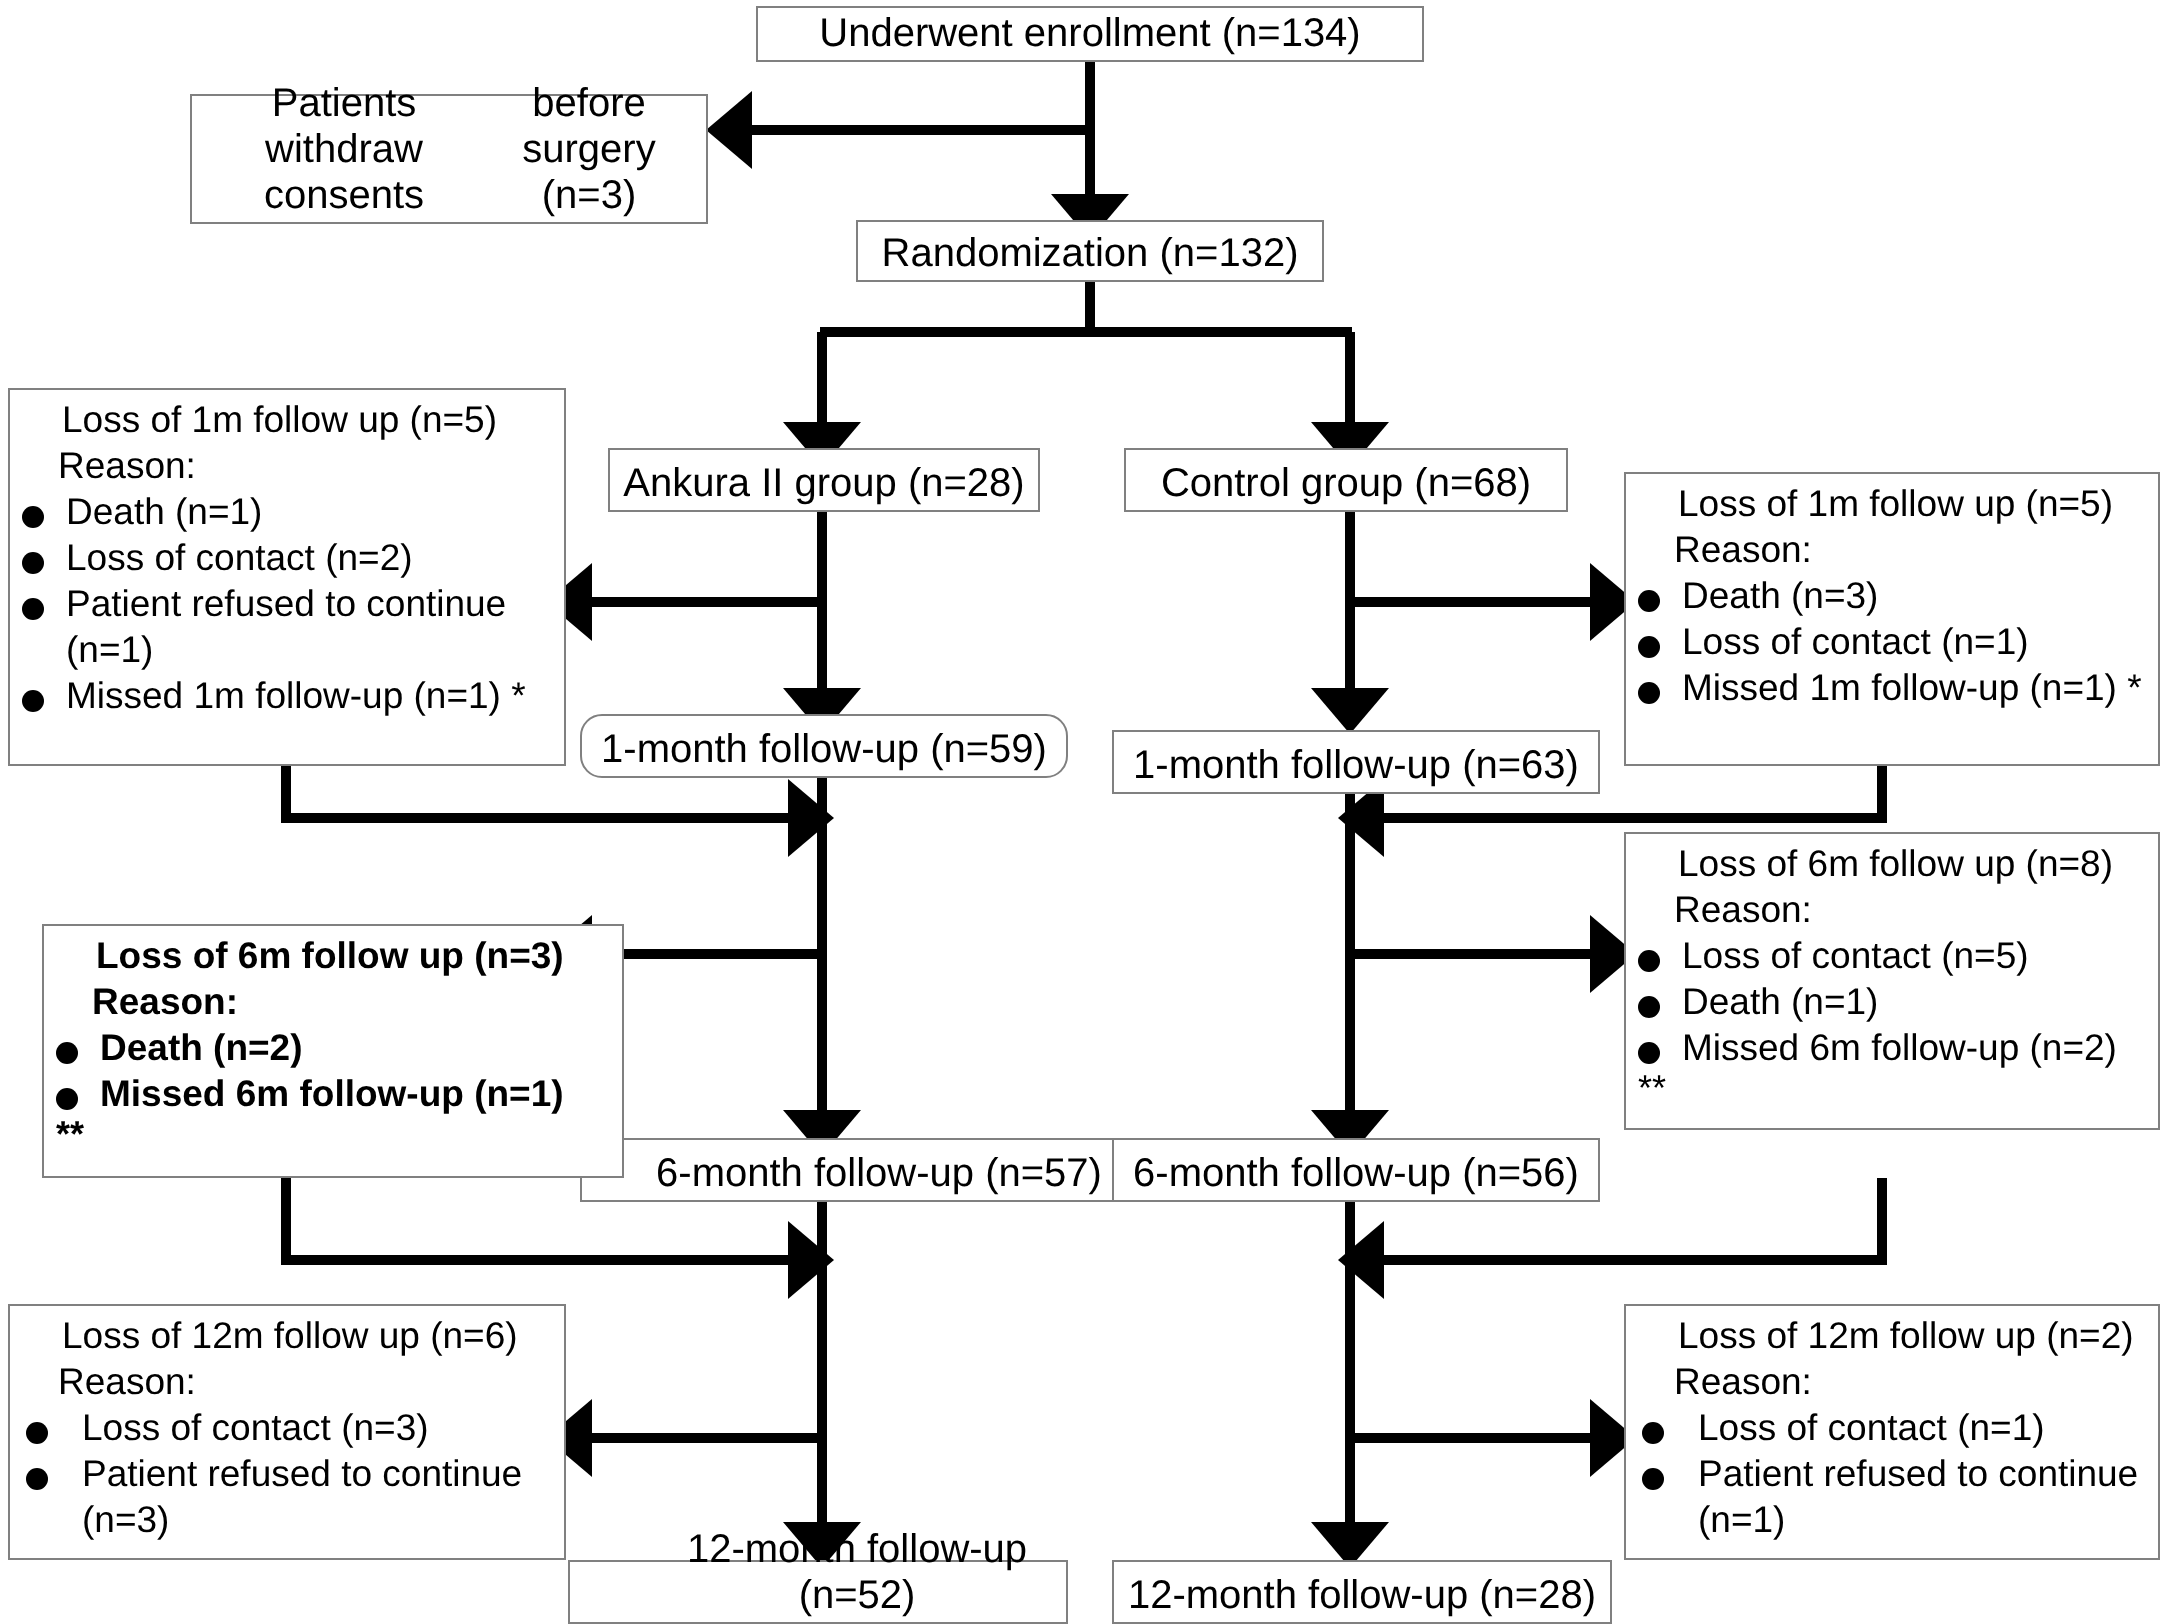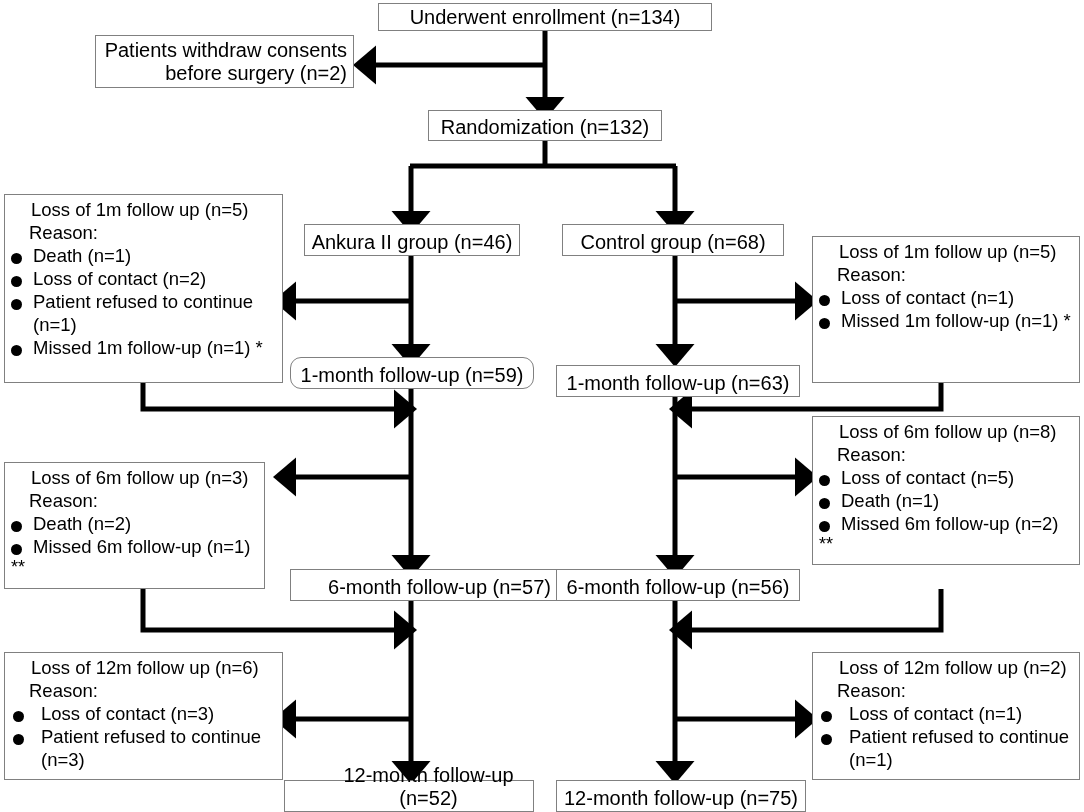--- a/index.html
+++ b/index.html
@@ -104,31 +104,31 @@
 
       <line x1="411" y1="719" x2="285" y2="719" marker-end="url(#ar-down)"></line>
       <line x1="675" y1="719" x2="806" y2="719" marker-end="url(#ar-down)"></line>
     </g>
   </svg>
 
   <div class="box ctr" style="left:378px;top:3px;width:334px;height:28px;">
     <span class="ln">Underwent enrollment (n=134)</span>
   </div>
 
-  <div class="box ctr" style="left:95px;top:35px;width:259px;height:53px;flex-direction:column;">
+  <div class="box ctr" style="left:95px;top:47px;width:259px;height:65px;flex-direction:row;">
     <span class="ln">Patients withdraw consents</span>
-    <span class="ln">before surgery (n=2)</span>
+    <span class="ln">before surgery (n=3)</span>
   </div>
 
   <div class="box ctr" style="left:428px;top:110px;width:234px;height:31px;">
     <span class="ln">Randomization (n=132)</span>
   </div>
 
   <div class="box ctr" style="left:304px;top:224px;width:216px;height:32px;">
-    <span class="ln">Ankura II group (n=46)</span>
+    <span class="ln">Ankura II group (n=28)</span>
   </div>
 
   <div class="box ctr" style="left:562px;top:224px;width:222px;height:32px;">
     <span class="ln">Control group (n=68)</span>
   </div>
 
   <div class="box ctr" style="left:290px;top:357px;width:244px;height:32px;border-radius:11px;">
     <span class="ln">1-month follow-up (n=59)</span>
   </div>
 
@@ -142,41 +142,42 @@
 
   <div class="box ctr" style="left:556px;top:569px;width:244px;height:32px;">
     <span class="ln">6-month follow-up (n=56)</span>
   </div>
 
   <div class="box ctr" style="left:284px;top:780px;width:250px;height:32px;padding-left:45px;">
     <span class="ln">12-month follow-up (n=52)</span>
   </div>
 
   <div class="box ctr" style="left:556px;top:780px;width:250px;height:32px;">
-    <span class="ln">12-month follow-up (n=75)</span>
+    <span class="ln">12-month follow-up (n=28)</span>
   </div>
 
   <div class="box reasonbox" style="left:4px;top:194px;width:279px;height:189px;">
     <div class="rb-title">Loss of 1m follow up (n=5)</div>
     <div class="rb-reason">Reason:</div>
     <div class="bl">Death (n=1)</div>
     <div class="bl">Loss of contact (n=2)</div>
     <div class="bl">Patient refused to continue</div>
     <div class="cont">(n=1)</div>
     <div class="bl">Missed 1m follow-up (n=1) *</div>
   </div>
 
   <div class="box reasonbox" style="left:812px;top:236px;width:268px;height:147px;">
     <div class="rb-title">Loss of 1m follow up (n=5)</div>
     <div class="rb-reason">Reason:</div>
+    <div class="bl">Death (n=3)</div>
     <div class="bl">Loss of contact (n=1)</div>
     <div class="bl">Missed 1m follow-up (n=1) *</div>
   </div>
 
-  <div class="box reasonbox" style="left:4px;top:462px;width:261px;height:127px;">
+  <div class="box reasonbox" style="left:21px;top:462px;width:291px;height:127px;font-weight:bold;">
     <div class="rb-title">Loss of 6m follow up (n=3)</div>
     <div class="rb-reason">Reason:</div>
     <div class="bl">Death (n=2)</div>
     <div class="bl">Missed 6m follow-up (n=1)</div>
     <div class="stars">**</div>
   </div>
 
   <div class="box reasonbox" style="left:812px;top:416px;width:268px;height:149px;">
     <div class="rb-title">Loss of 6m follow up (n=8)</div>
     <div class="rb-reason">Reason:</div>

